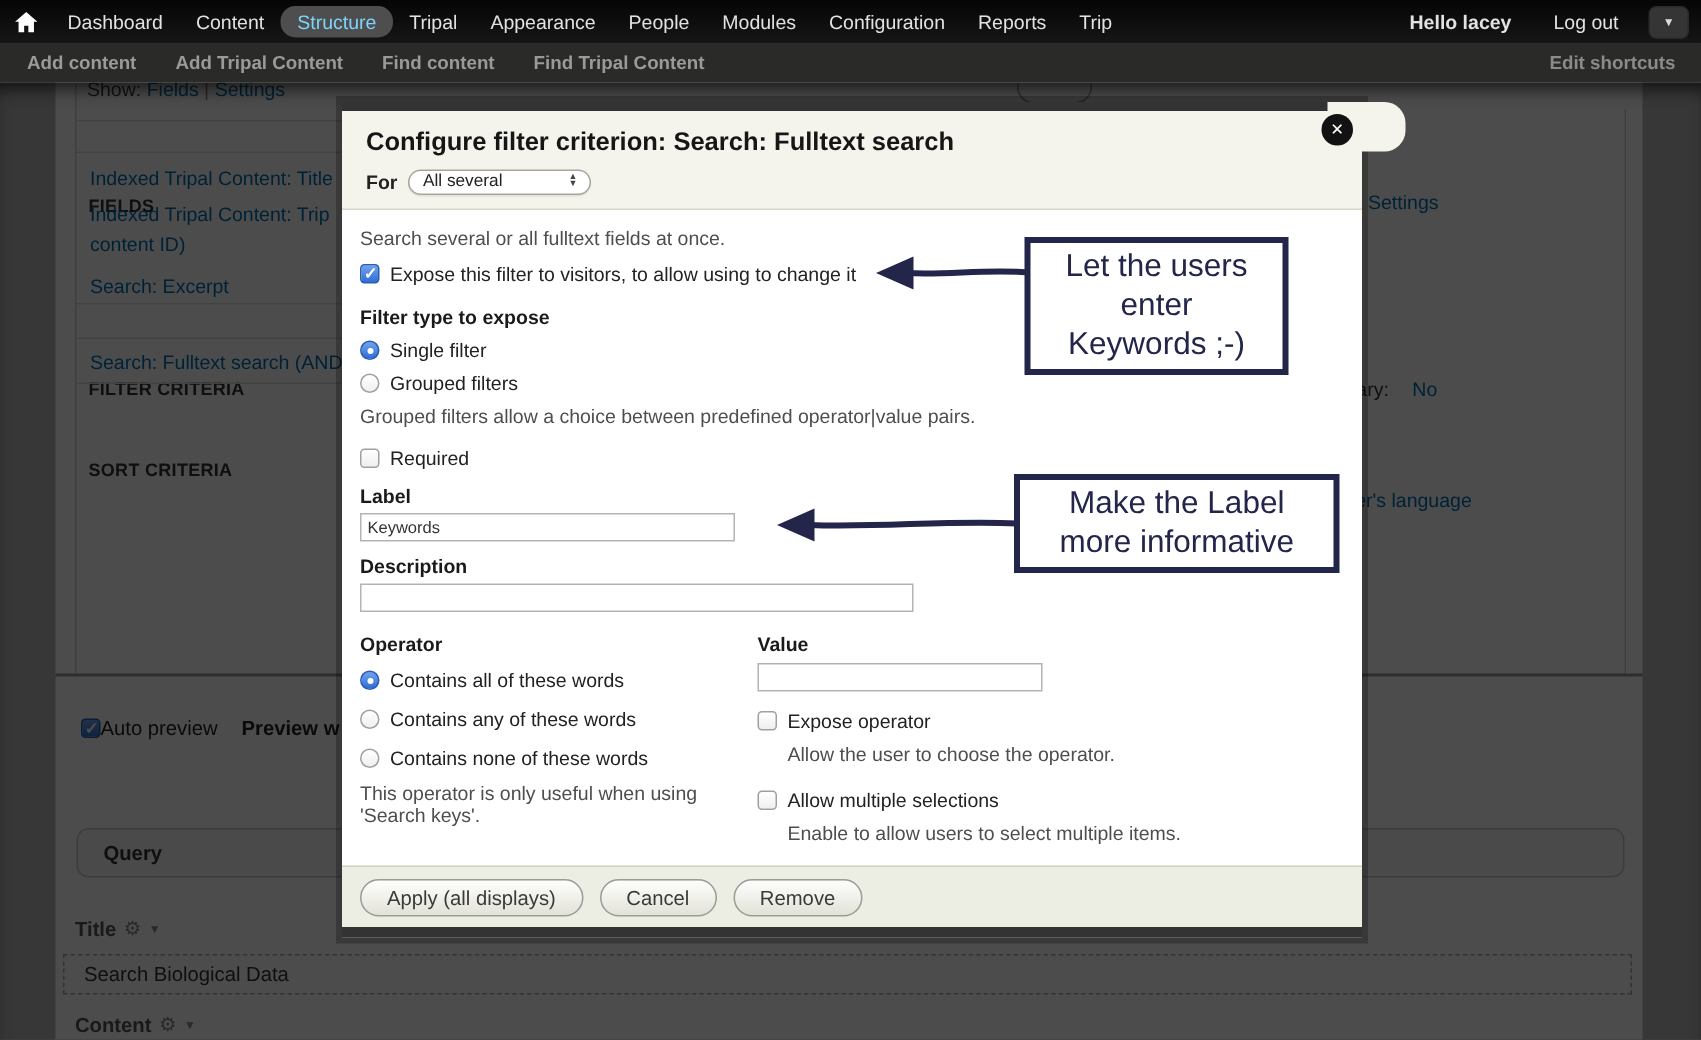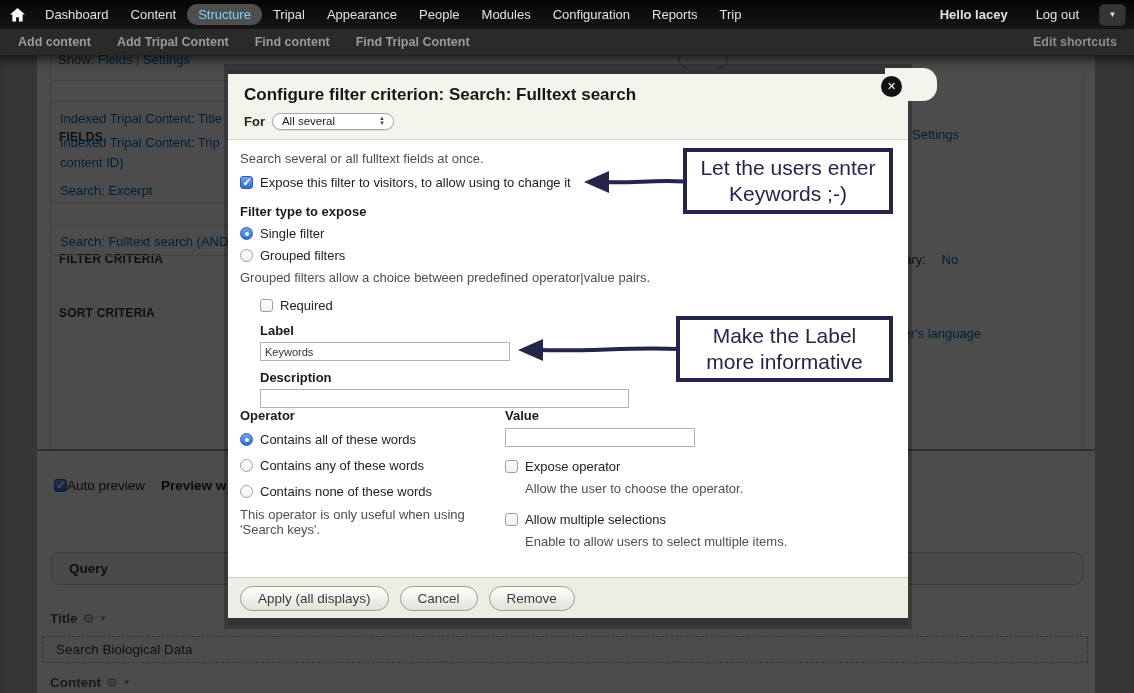--- a/index.html
+++ b/index.html
@@ -66,35 +66,35 @@
   .b { font-weight:bold; color:#1a1a1a; }
   .opt { display:flex; align-items:center; gap:7px; margin:7px 0; }
   .cb, .rb { appearance:none; -webkit-appearance:none; width:13px; height:13px; flex:none;
     border:1px solid #a0a0a0; border-radius:3px; background:linear-gradient(#fff,#efefef); position:relative; margin:0; cursor:pointer; }
   .rb { border-radius:50%; }
   .cb:checked, .rb:checked { background:linear-gradient(#72a4ec,#2e6fd6); border-color:#2a5cb4; }
   .cb:checked::after { content:"✓"; position:absolute; left:1.5px; top:-1.5px; color:#fff; font-size:11px; font-weight:bold; }
   .rb:checked::after { content:""; position:absolute; left:4px; top:4px; width:4px; height:4px; background:#fff; border-radius:50%; }
   .txt-input { border:1px solid #b3b3b3; height:19px; font-size:11px; font-family:"Liberation Sans",sans-serif;
     color:#333; padding:2px 4px; background:#fff; }
-  .indent { margin-left:20px; }
-  .cols { display:flex; }
+  .indent { }
+  .cols { display:flex; margin-top:14px; }
   .col-left { width:265px; }
   .col-right { flex:1; }
   .help-ind { margin:4px 0 0 20px; }
 
   .modal-footer { height:41px; background:#edeee3; border-top:1px solid #d0d0c5; display:flex; align-items:center;
     gap:11px; padding:0 12px; }
   .pill-btn { border:1px solid #9c9c94; border-radius:14px; padding:4px 17px; font-size:13.5px; color:#3a3a3a;
     background:linear-gradient(#fefefd,#e2e2d9); cursor:pointer; font-family:"Liberation Sans",sans-serif; }
 
   
   .anno { position:absolute; z-index:40; background:#fff; border:4px solid #23264a; padding:3px 6px;
     text-align:center; font-size:21px; line-height:26px; color:#23264a; }
-  .anno-1 { left:683px; top:148px; width:210px; }
+  .anno-1 { left:683px; top:158px; width:176px; }
   .anno-2 { left:676px; top:316px; width:217px; }
   .arrow-svg { position:absolute; z-index:40; }
 </style>
 </head>
 <body>
 
 <div class="screen">
 
   <div class="underlay">
     <div class="page-card"></div>

